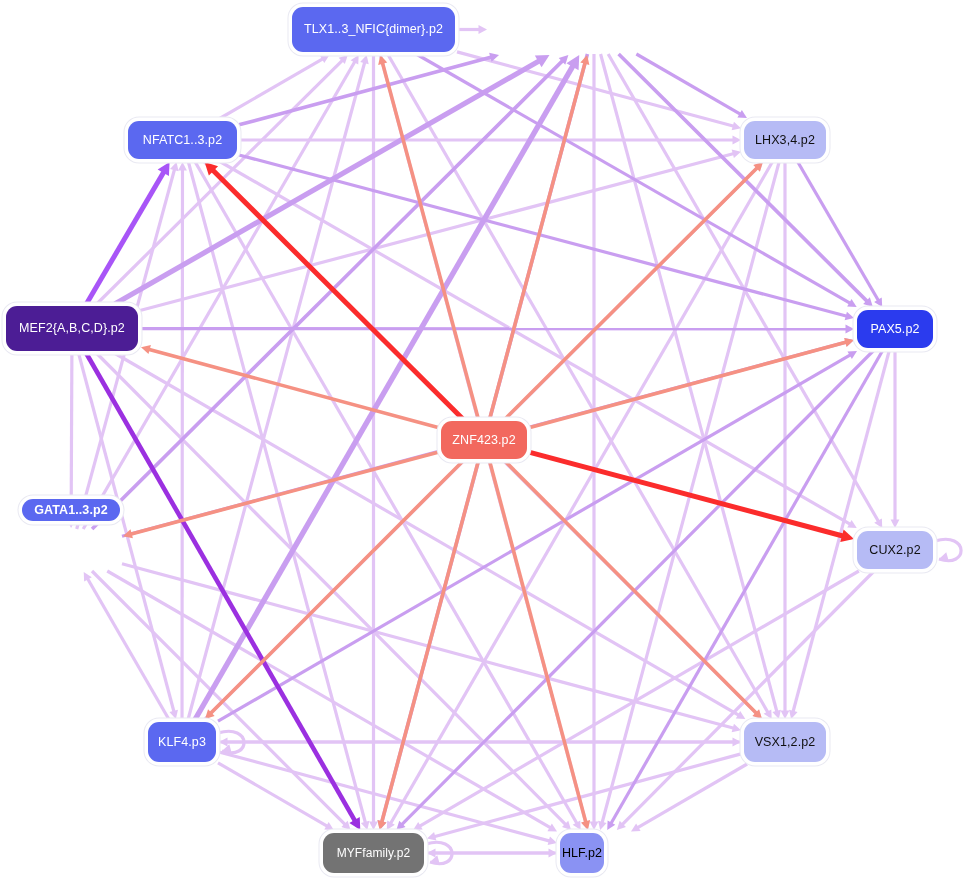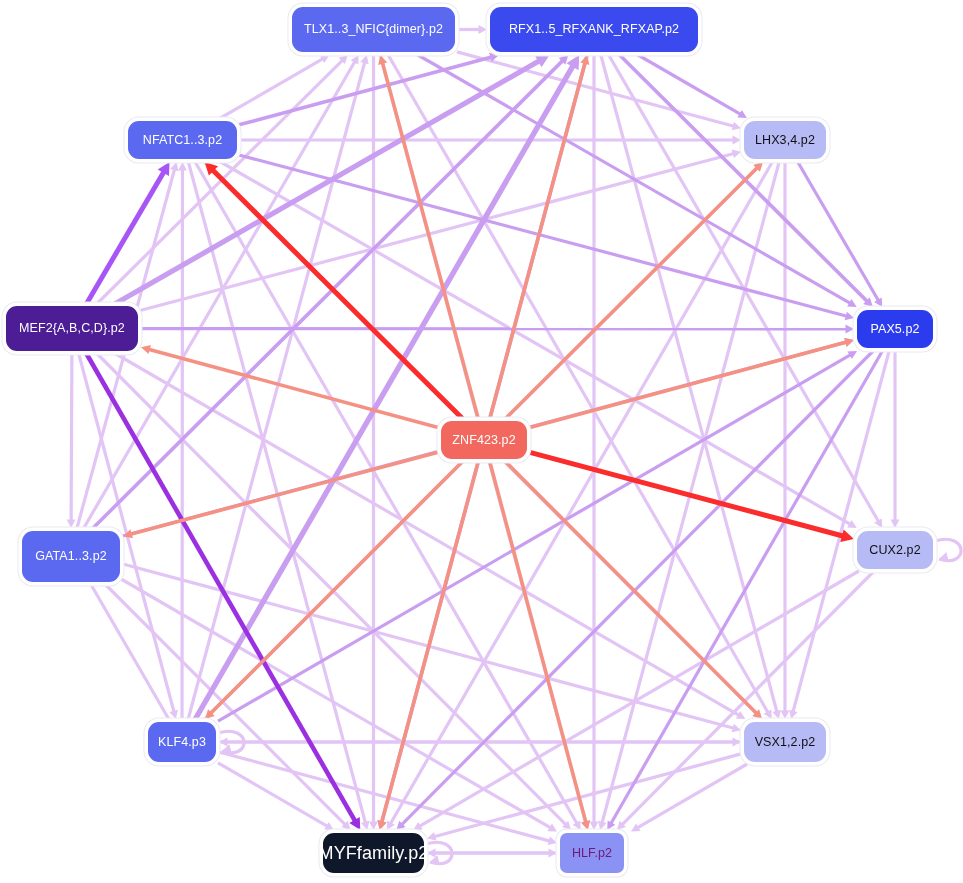--- a/index.html
+++ b/index.html
@@ -206,50 +206,47 @@
       <polygon points="939.00,559.00 946.26,552.20 948.74,561.04" fill="#e2c4f5"></polygon>
       <path d="M 218 733 C 252 723, 252 761, 222 751" fill="none" stroke="#e2c4f5" stroke-width="3.2"></path>
       <polygon points="222.00,751.00 229.26,744.20 231.74,753.04" fill="#e2c4f5"></polygon>
       <path d="M 426 844 C 460 834, 460 872, 430 862" fill="none" stroke="#e2c4f5" stroke-width="3.2"></path>
       <polygon points="430.00,862.00 437.26,855.20 439.74,864.04" fill="#e2c4f5"></polygon>
     </svg>
   <div id="node-layer">
       <div class="node" style="left: 292px; top: 7px; width: 163px; height: 45px; background: rgb(91, 104, 240); color: rgb(255, 255, 255); font-size: 12.5px;">
         <span class="node-label">TLX1..3_NFIC{dimer}.p2</span>
       </div>
-      <div class="node" style="left: 490px; top: 7px; width: 208px; height: 45px; background: rgb(58, 74, 238); color: rgb(255, 255, 255); font-size: 12.5px;">
-        <span class="node-label">RFX1..5_RFXANK_RFXAP.p2</span>
-      </div>
       <div class="node" style="left: 128px; top: 121px; width: 109px; height: 38px; background: rgb(91, 104, 240); color: rgb(255, 255, 255); font-size: 12.5px; text-align: center;">
         <span class="node-label">NFATC1..3.p2</span>
       </div>
       <div class="node" style="left: 744px; top: 121px; width: 82px; height: 38px; background: rgb(182, 187, 245); color: rgb(16, 16, 16); font-size: 12.5px;">
         <span class="node-label">LHX3,4.p2</span>
       </div>
       <div class="node" style="left: 6px; top: 306px; width: 132px; height: 45px; background: #4c1d95; color: rgb(255, 255, 255); font-size: 12.5px;">
         <span class="node-label">MEF2{A,B,C,D}.p2</span>
       </div>
       <div class="node" style="left: 857px; top: 310px; width: 76px; height: 38px; background: rgb(43, 59, 238); color: rgb(255, 255, 255); font-size: 12.5px;">
         <span class="node-label">PAX5.p2</span>
       </div>
       <div class="node" style="left: 441px; top: 421px; width: 86px; height: 38px; background: rgb(242, 104, 94); color: rgb(255, 255, 255); font-size: 12.5px;">
         <span class="node-label">ZNF423.p2</span>
       </div>
-      <div class="node" style="left: 22px; top: 531px; width: 98px; height: 51px; background: rgb(91, 104, 240); color: rgb(255, 255, 255); font-size: 12.5px;">
+      <div class="node" style="left: 22px; top: 499px; width: 98px; height: 22px; background: rgb(91, 104, 240); color: rgb(255, 255, 255); font-size: 12.5px; font-weight: bold;">
         <span class="node-label">GATA1..3.p2</span>
       </div>
       <div class="node" style="left: 857px; top: 531px; width: 76px; height: 38px; background: rgb(182, 187, 245); color: rgb(16, 16, 16); font-size: 12.5px;">
         <span class="node-label">CUX2.p2</span>
       </div>
       <div class="node" style="left: 148px; top: 722px; width: 68px; height: 40px; background: rgb(91, 104, 240); color: rgb(255, 255, 255); font-size: 12.5px;">
         <span class="node-label">KLF4.p3</span>
       </div>
       <div class="node" style="left: 744px; top: 722px; width: 82px; height: 40px; background: rgb(182, 187, 245); color: rgb(16, 16, 16); font-size: 12.5px;">
         <span class="node-label">VSX1,2.p2</span>
       </div>
-      <div class="node" style="left: 323px; top: 833px; width: 101px; height: 40px; background: #0f172a; color: rgb(255, 255, 255); font-size: 18px;">
+      <div class="node" style="left: 323px; top: 833px; width: 101px; height: 40px; background: #737373; color: rgb(255, 255, 255); font-size: 12px;">
         <span class="node-label">MYFfamily.p2</span>
       </div>
-      <div class="node" style="left: 560px; top: 833px; width: 64px; height: 40px; background: rgb(138, 146, 243); color: #701a75; font-size: 12.5px; border-radius: 7px;">
+      <div class="node" style="left: 560px; top: 833px; width: 44px; height: 40px; background: rgb(138, 146, 243); color: #000000; font-size: 12.5px;">
         <span class="node-label">HLF.p2</span>
       </div>
     </div>
 </div>
 
 </body></html>

